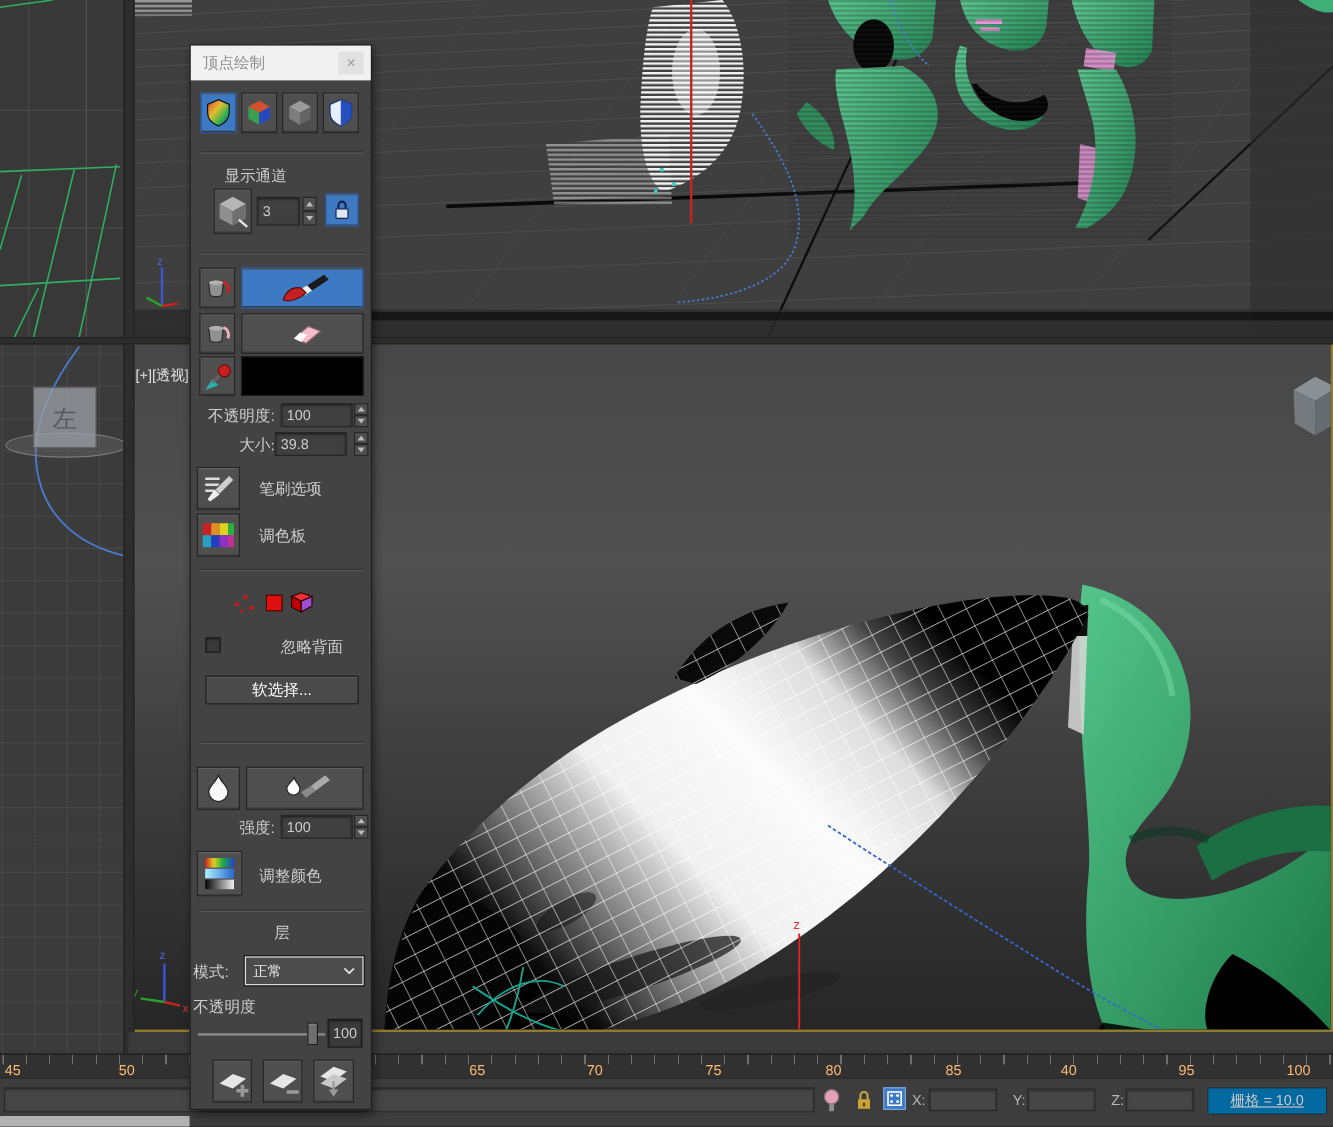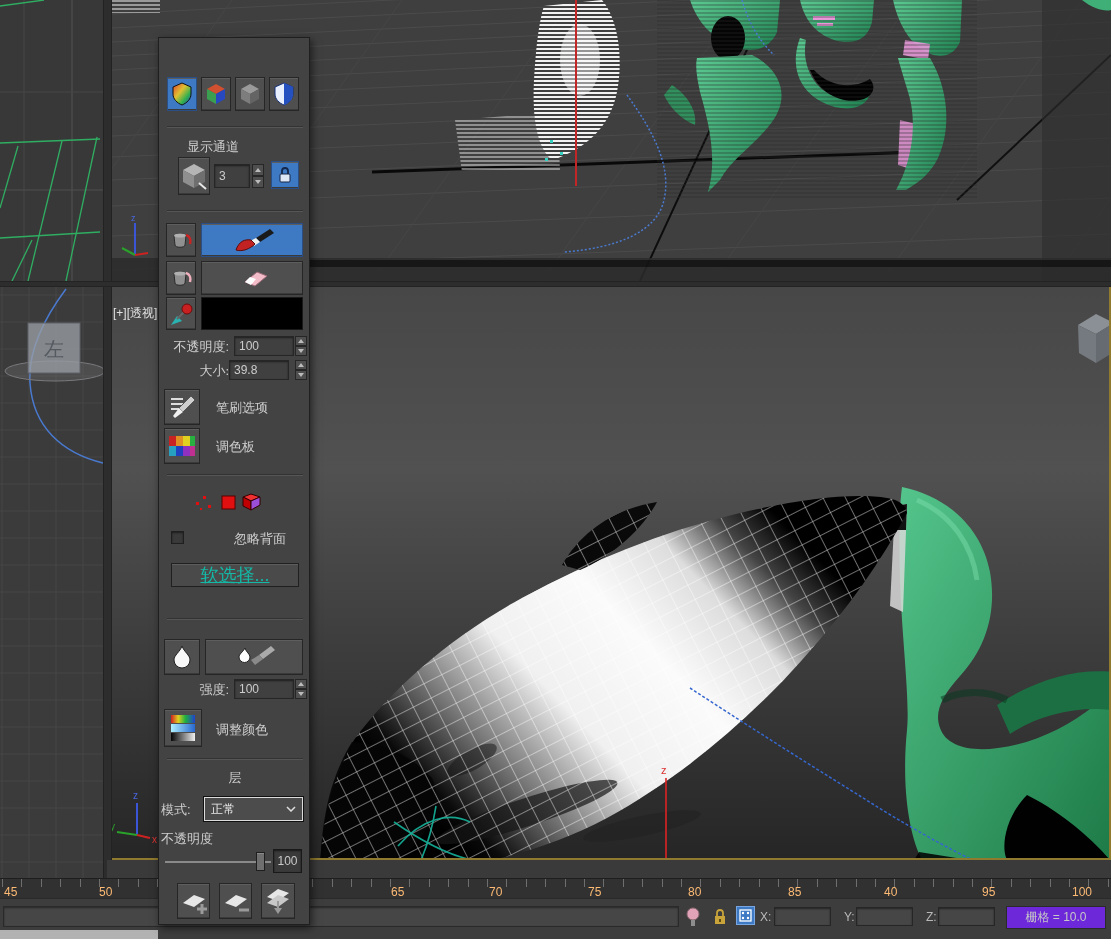--- a/index.html
+++ b/index.html
@@ -37,42 +37,42 @@
          color:#ccc;font-size:12px;font-family:"Liberation Sans","DejaVu Sans",sans-serif;padding:0 4px;}
   input.field{outline:none;}
   .spin{position:absolute;width:12px;display:flex;flex-direction:column;}
   .spin div{flex:1;background:#4f4f4f;border:1px solid #262626;position:relative;}
   .spin div::after{content:"";position:absolute;left:50%;top:50%;transform:translate(-50%,-50%);
                    border-left:3px solid transparent;border-right:3px solid transparent;}
   .spin .up::after{border-bottom:4px solid #bbb;}
   .spin .dn::after{border-top:4px solid #bbb;}
   .checkbox{position:absolute;width:13px;height:13px;background:#3a3a3a;border:1px solid #1f1f1f;box-shadow:inset 0 1px 2px rgba(0,0,0,.5);}
   .pushbtn{position:absolute;background:#4a4a4a;border:1px solid #202020;box-shadow:inset 0 1px 0 #5d5d5d;
-           color:#14b8a6;font-size:18px;display:flex;align-items:center;justify-content:center;text-decoration:underline;}
+           color:#ffffff;font-size:13px;display:flex;align-items:center;justify-content:center;}
   .dropdown{position:absolute;background:#4c4c4c;border:1px solid #dcdcdc;box-shadow:0 0 0 1px #111;
             color:#e6e6e6;font-size:12px;display:flex;align-items:center;padding-left:6px;}
   .dropdown .chev{position:absolute;right:3px;top:3px;width:16px;height:16px;display:flex;align-items:center;justify-content:center;}
   .slider-track{position:absolute;height:2px;background:#8a8a8a;}
   .slider-handle{position:absolute;width:9px;height:19px;background:#6f6f6f;border:1px solid #1f1f1f;box-shadow:inset 0 1px 0 #8a8a8a;}
   .valbox{position:absolute;background:#3a3a3a;border:1px solid #191919;box-shadow:inset 0 1px 2px rgba(0,0,0,.6);
           color:#c8c8c8;font-size:12px;display:flex;align-items:center;justify-content:center;}
 
   
   .ruler{position:absolute;left:0;top:878px;width:1111px;height:20px;background:#313131;border-top:1px solid #1e1e1e;}
   .ruler .ticks{position:absolute;left:2px;top:0;width:1109px;height:8px;
     background:repeating-linear-gradient(90deg,#6e6e6e 0 1px,transparent 1px 19.4px);}
   .rnum{position:absolute;top:6px;font-size:12px;color:#fdba74;}
   .statusbar{position:absolute;left:0;top:898px;width:1111px;height:41px;background:#3d3d3d;border-top:1px solid #2a2a2a;}
   .prompt{position:absolute;left:3px;top:7px;width:676px;height:21px;background:#464646;border:1px solid #2a2a2a;
           box-shadow:inset 0 1px 2px rgba(0,0,0,.45);}
   .sb-lbl{position:absolute;top:11px;font-size:12px;color:#b8b8b8;}
   .sb-field{position:absolute;top:8px;width:57px;height:19px;background:#464646;border:1px solid #262626;
             box-shadow:inset 0 1px 2px rgba(0,0,0,.5);color:#ccc;font-size:12px;}
-  .gridbox{position:absolute;left:1006px;top:7px;width:100px;height:23px;background:#6d28d9;border:1px solid #2b2b2b;
-           color:#c6c6c6;font-size:12px;display:flex;align-items:center;justify-content:center;}
+  .gridbox{position:absolute;left:1006px;top:7px;width:100px;height:23px;background:#0369a1;border:1px solid #2b2b2b;
+           color:#c6c6c6;font-size:12px;display:flex;align-items:center;justify-content:center;text-decoration:underline;}
   .minilistener{position:absolute;left:0;top:31px;width:158px;height:10px;background:#b2b2b2;}
   .bluebtn{position:absolute;left:736px;top:7px;width:19px;height:19px;background:#3e79c4;border:1px solid #79a6e0;
            display:flex;align-items:center;justify-content:center;}
   svg{display:block;}
 </style>
 </head>
 <body>
 
 <div class="stage">
 
@@ -348,20 +348,24 @@
     <input class="sb-field field" style="left: 774px;">
     <span class="sb-lbl" style="left:844px;">Y:</span>
     <input class="sb-field field" style="left: 856px;">
     <span class="sb-lbl" style="left:926px;">Z:</span>
     <input class="sb-field field" style="left: 938px;">
     <div class="gridbox">栅格 = 10.0</div>
     <div class="minilistener"></div>
   </div>
 
   <div class="dialog">
+    <div class="titlebar">
+      <span class="t">顶点绘制</span>
+      <div class="closebox">×</div>
+    </div>
 
     <div class="btn sel" style="left:8px;top:39px;width:30px;height:34px;">
       <svg width="24" height="24">
         <defs>
             <linearGradient id="ic-rb" x1="0" y1="0" x2="1" y2="1">
           <stop offset="0" stop-color="#e04030"></stop>
               <stop offset=".4" stop-color="#e0c030"></stop>
           <stop offset=".7" stop-color="#30b050"></stop>
               <stop offset="1" stop-color="#2040c0"></stop>
             </linearGradient>

